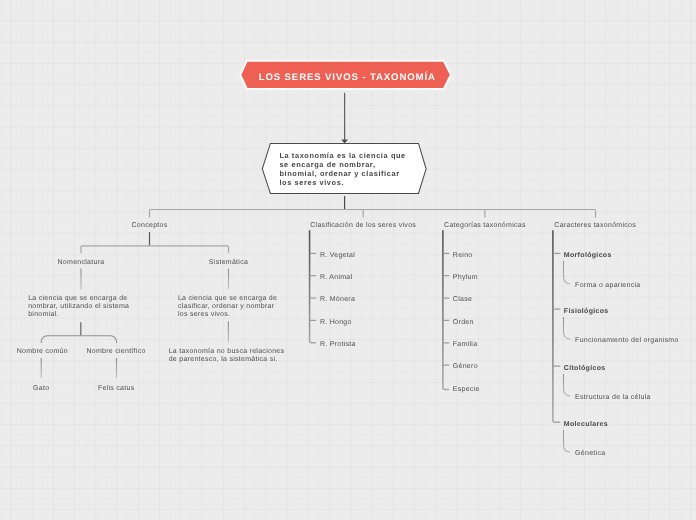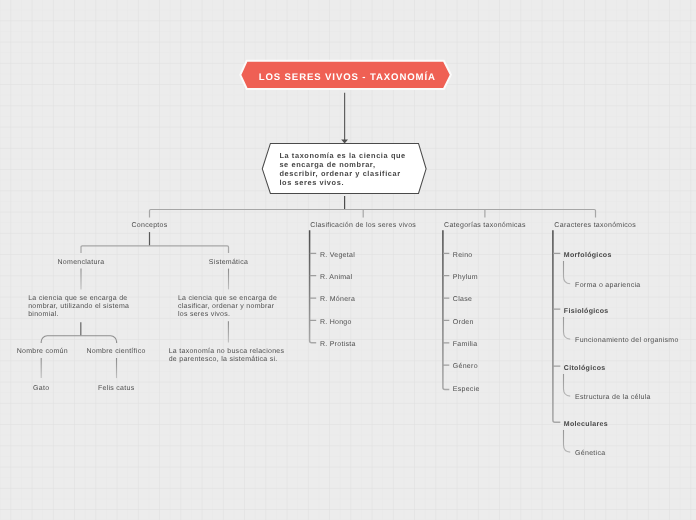--- a/index.html
+++ b/index.html
@@ -124,21 +124,21 @@
       <path d="M563.5 261 V276.5 C563.5 281.2 565.6 283.6 570.2 283.8" stroke="url(#gG)" stroke-width="1.1"></path>
       <path d="M563.5 316.9 V331.8 C563.5 336.5 565.6 338.9 570.2 339.1" stroke="url(#gH)" stroke-width="1.1"></path>
       <path d="M563.5 373.9 V388.8 C563.5 393.5 565.6 395.9 570.2 396.1" stroke="url(#gI)" stroke-width="1.1"></path>
       <path d="M563.5 429.9 V444.7 C563.5 449.4 565.6 451.9 570.2 452.1" stroke="url(#gJ)" stroke-width="1.1"></path>
     </g>
   </svg>
 
   <div id="title-text" style="left:258.7px;top:72.2px">LOS SERES VIVOS - TAXONOMÍA</div>
   <div id="def-text" style="left:279.4px;top:152px">La taxonomía es la ciencia que
 se encarga de nombrar,
-describir, ordenar y clasificar
+binomial, ordenar y clasificar
 los seres vivos.</div>
 
   <div class="lbl ctr" style="left:149.5px;top:222.00px">Conceptos</div>
   <div class="lbl ctr" style="left:363.2px;top:222.00px">Clasificación de los seres vivos</div>
   <div class="lbl ctr" style="left:484.9px;top:222.00px">Categorías taxonómicas</div>
   <div class="lbl ctr" style="left:595.2px;top:222.00px">Caracteres taxonómicos</div>
 
   <div class="lbl ctr" style="left:81px;top:259.40px">Nomenclatura</div>
   <div class="lbl ctr" style="left:228.5px;top:259.40px">Sistemática</div>
 

